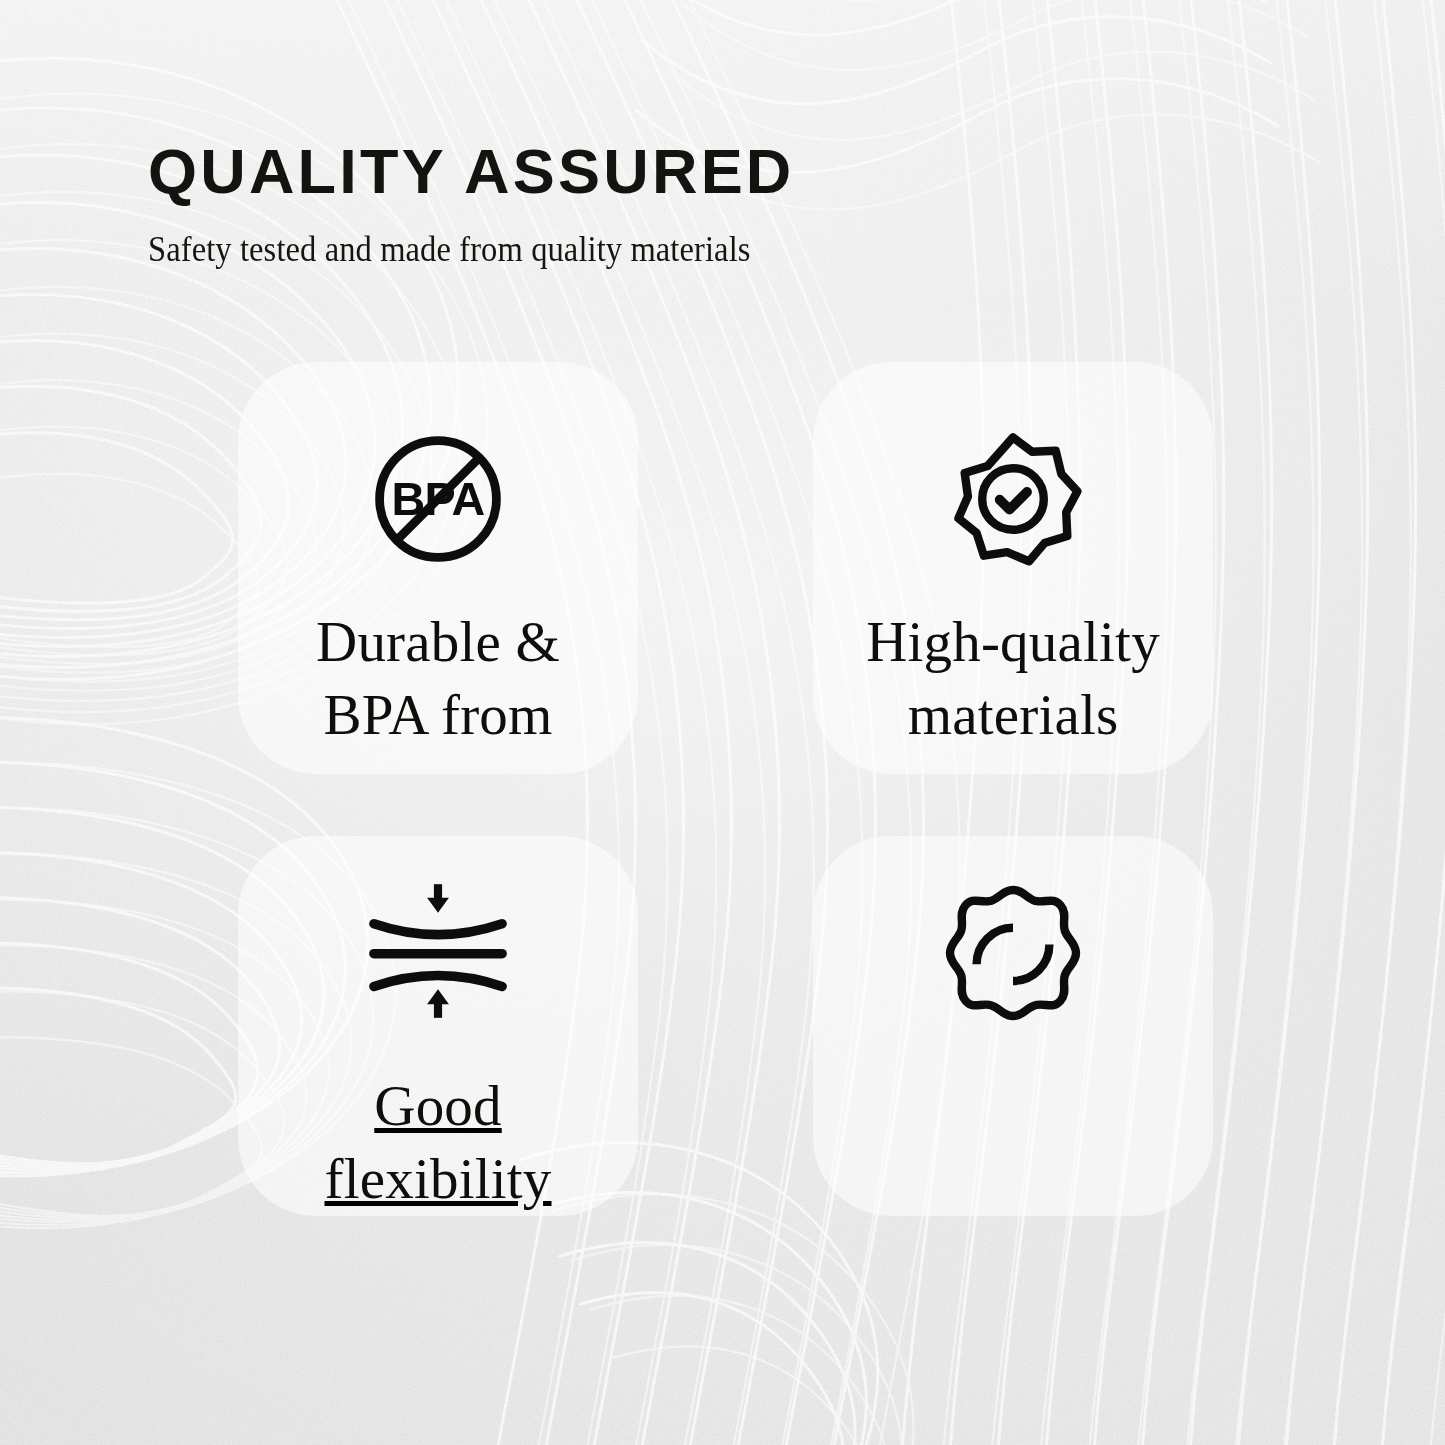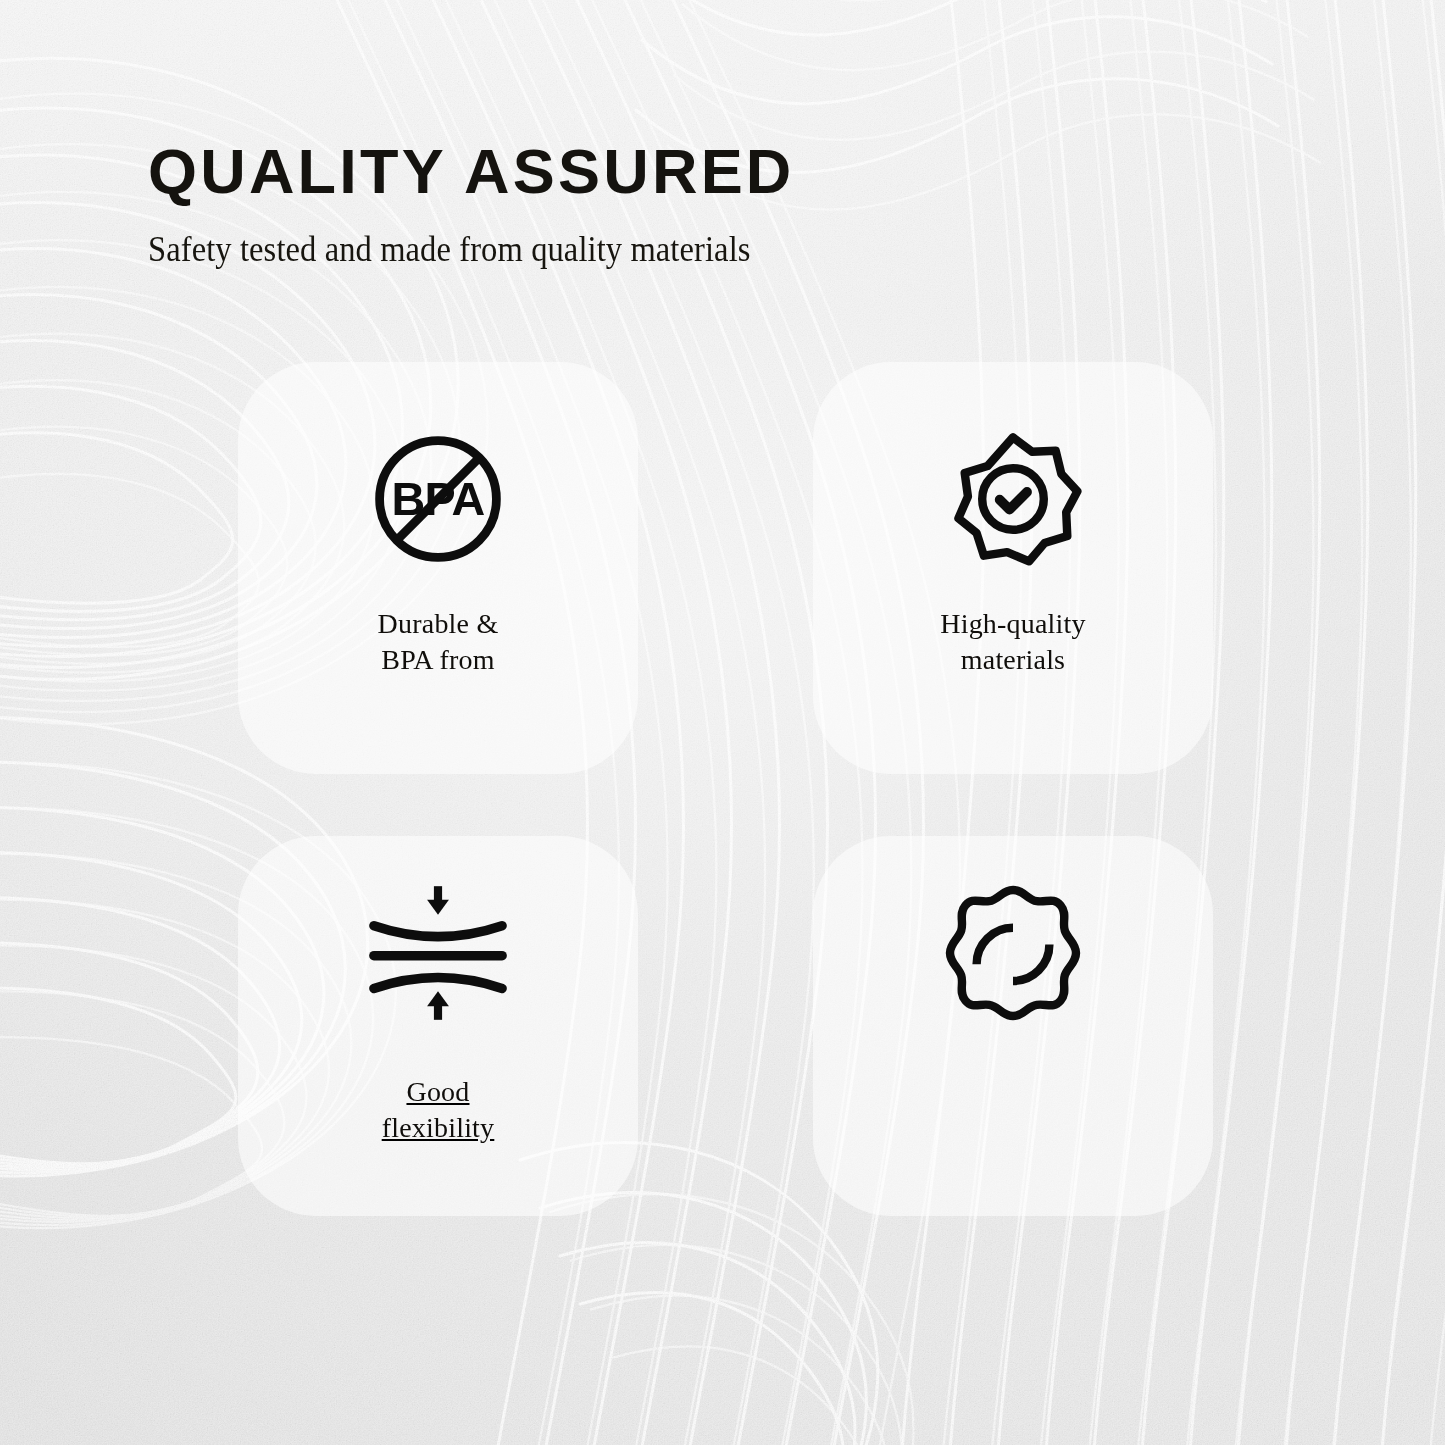--- a/index.html
+++ b/index.html
@@ -102,21 +102,21 @@
     display: flex;
     align-items: center;
     justify-content: center;
   }
   .card-icon svg { display: block; }
 
   .card-label {
     margin-top: 32px;
     text-align: center;
     font-family: "Liberation Serif", serif;
-    font-size: 28px;
+    font-size: 57px;
     line-height: 1.28;
     color: #100e0b;
     letter-spacing: 0.2px;
   }
   .card-label .ln { display: block; }
   .card-r2 .card-label { margin-top: 46px; }
 </style>
 </head>
 <body>
 

